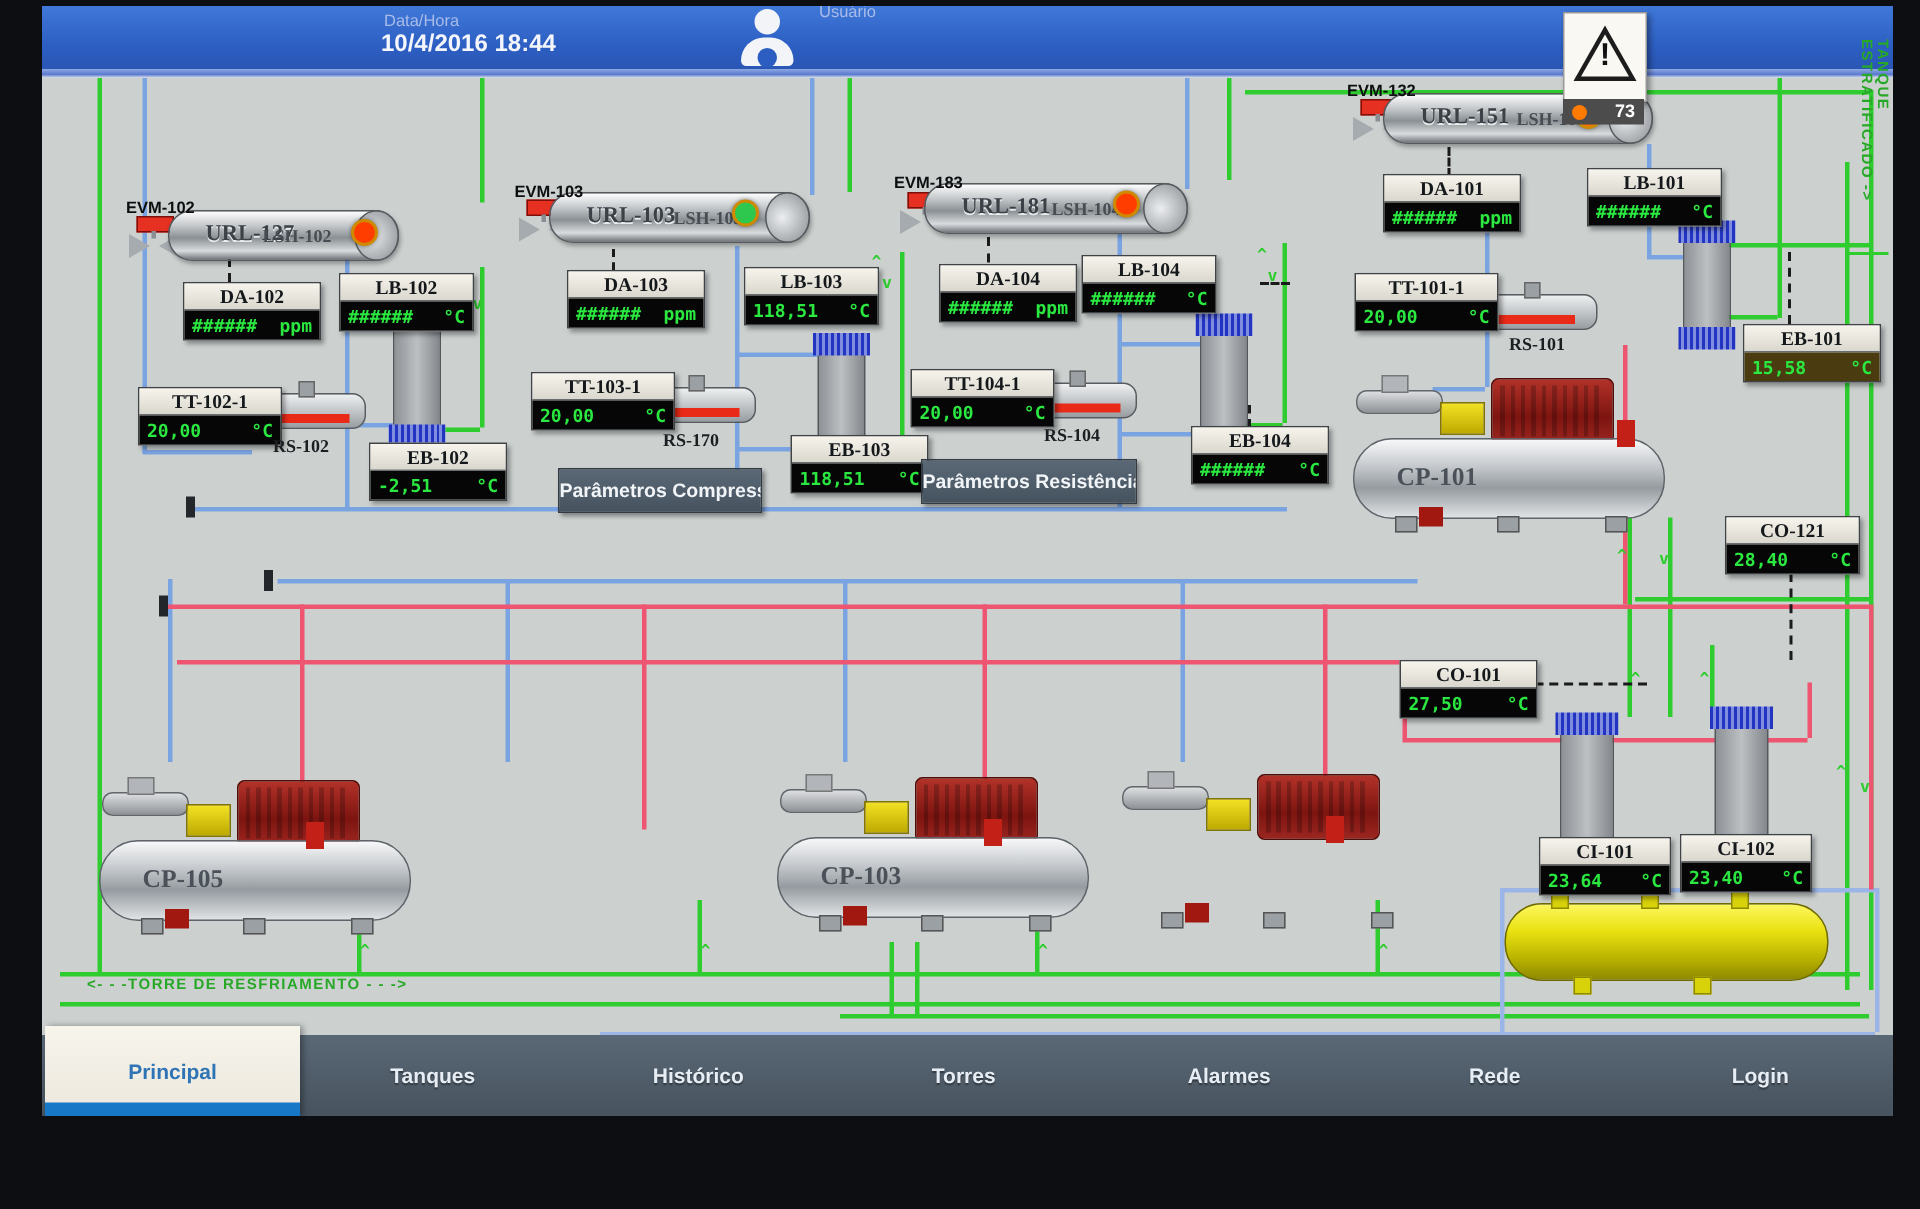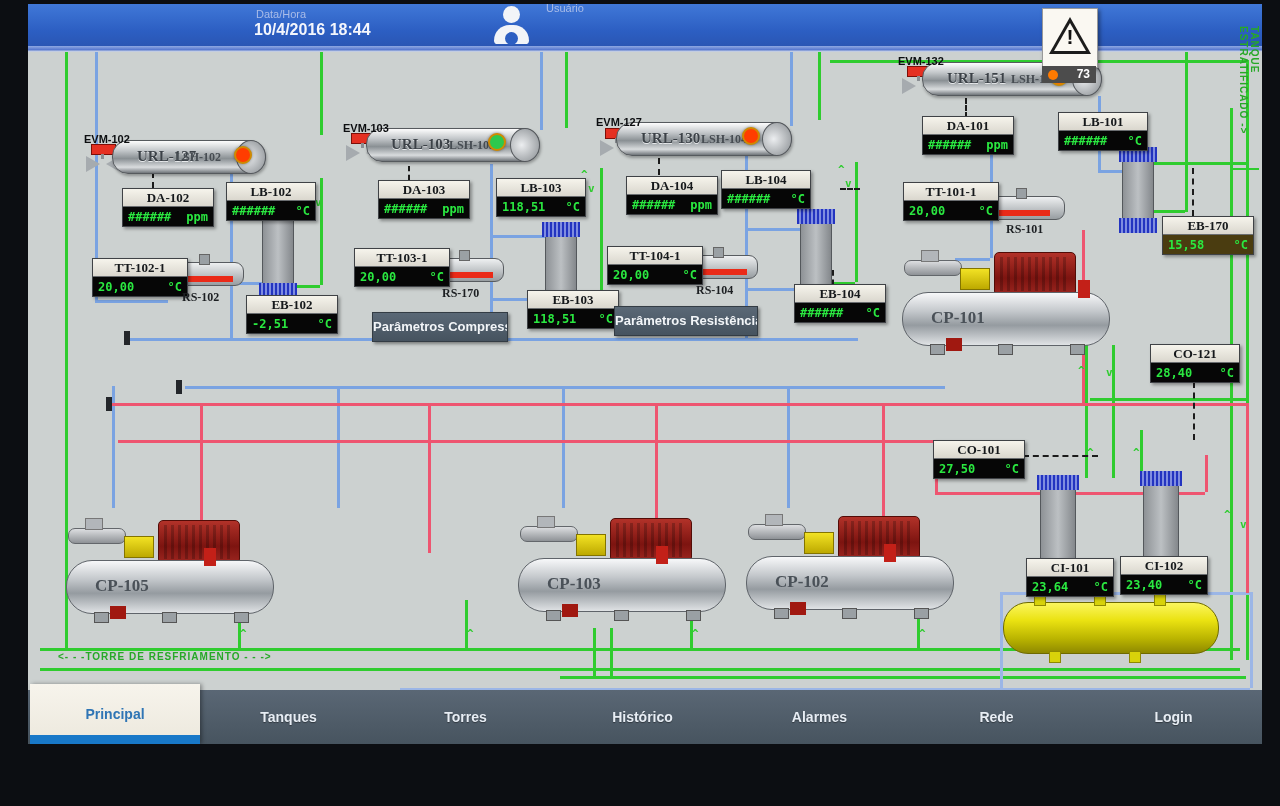--- a/index.html
+++ b/index.html
@@ -288,30 +288,30 @@
   <div class="hx" style="left:545px;top:225px;height:82px"></div>
   <div class="mbox" style="left:527px;top:290px;width:90px">
     <div class="hdr">EB-103</div>
     <div class="val">
         <span>118,51</span>
         <span>°C</span>
       </div>
   </div>
   <div class="pbtn" style="left:372px;top:312px;width:134px">Parâmetros Compressor</div>
 
-  <div class="evm" style="left:596px;top:116px">EVM-127</div>
+  <div class="evm" style="left:596px;top:116px">EVM-183</div>
   <div class="valve" style="left:600px;top:128px">
     <div class="act"></div>
       <div class="stem"></div>
     <div class="tl"></div>
       <div class="tr"></div>
   </div>
   <div class="tank" style="left:616px;top:122px;width:174px">
     <div class="endcap"></div>
-    <span class="tlabel">URL-130</span>
+    <span class="tlabel">URL-181</span>
     <span class="slabel">LSH-104</span>
   </div>
   <div class="lamp" style="left: 742px; top: 127px; background-color: rgb(255, 61, 0);"></div>
   <div class="mbox" style="left:626px;top:176px;width:90px">
     <div class="hdr">DA-104</div>
     <div class="val">
         <span>######</span>
         <span>ppm</span>
       </div>
   </div>
@@ -381,21 +381,21 @@
         <span>20,00</span>
         <span>°C</span>
       </div>
   </div>
   <div class="rsv" style="left:983px;top:196px;width:80px">
       <div class="heat"></div>
     </div>
   <div class="rslabel" style="left:1006px;top:222px">RS-101</div>
   <div class="hx" style="left:1122px;top:150px;height:78px"></div>
   <div class="mbox olive" style="left:1162px;top:216px;width:90px">
-    <div class="hdr">EB-170</div>
+    <div class="hdr">EB-101</div>
     <div class="val">
         <span>15,58</span>
         <span>°C</span>
       </div>
   </div>
 
   <div class="compressor" style="left:902px;top:244px">
     <div class="cpump"></div>
       <div class="ccoupling"></div>
     <div class="cmotor"></div>
@@ -431,23 +431,20 @@
     <div class="cfit"></div>
     <div class="cred"></div>
     <div class="cfoot" style="left:28px"></div>
     <div class="cfoot" style="left:96px"></div>
     <div class="cfoot" style="left:168px"></div>
   </div>
   <div class="compressor" style="left:746px;top:508px">
     <div class="cpump"></div>
       <div class="ccoupling"></div>
     <div class="cmotor"></div>
-    <div class="cbody">
-        <span class="clabel">CP-102</span>
-      </div>
     <div class="cfit"></div>
     <div class="cred"></div>
     <div class="cfoot" style="left:28px"></div>
     <div class="cfoot" style="left:96px"></div>
     <div class="cfoot" style="left:168px"></div>
   </div>
 
   <div class="mbox" style="left:1150px;top:344px">
     <div class="hdr">CO-121</div>
     <div class="val">
@@ -498,22 +495,22 @@
   <div class="user-ic" style="left:492px;top:6px">
     <div class="head"></div>
     <div class="bodyp"></div>
     <div class="notch"></div>
   </div>
   <div class="hlbl" style="left:546px;top:2px">Usuário</div>
 
   <div id="navbar">
     <div class="tab" style="flex:0 0 172px;visibility:hidden"></div>
     <div class="tab">Tanques</div>
+    <div class="tab">Histórico</div>
     <div class="tab">Torres</div>
-    <div class="tab">Histórico</div>
     <div class="tab">Alarmes</div>
     <div class="tab">Rede</div>
     <div class="tab">Login</div>
   </div>
   <div class="tab-active">
     <span>Principal</span>
     <div class="strip"></div>
   </div>
 
   <div class="bezel" style="left:0;top:0;width:1280px;height:4px"></div>

